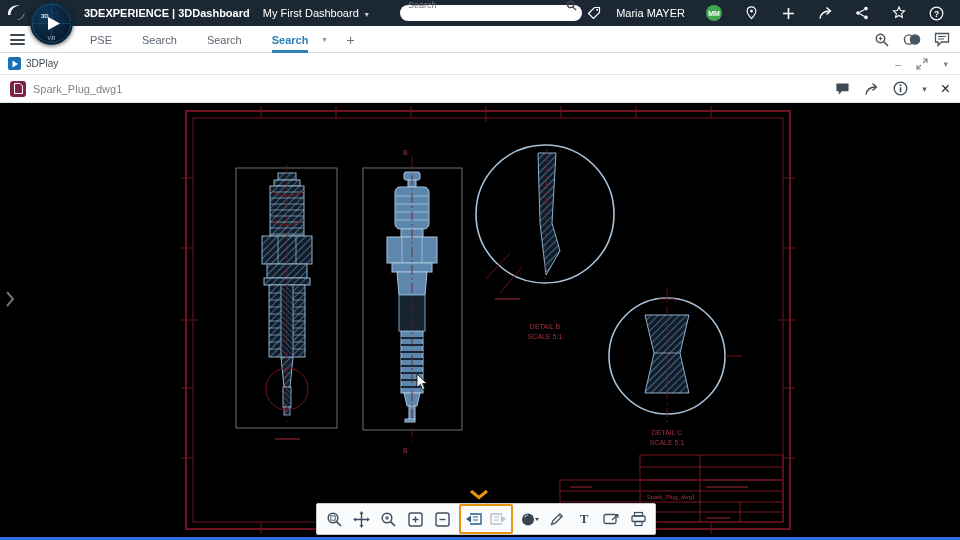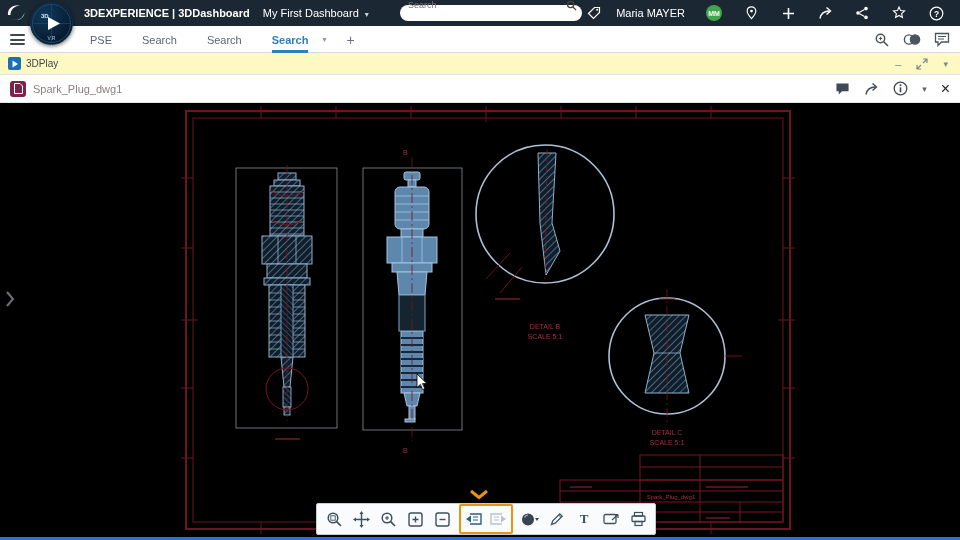--- a/index.html
+++ b/index.html
@@ -34,21 +34,21 @@
   .hamburger{position:absolute;left:10px;top:8px;width:15px;cursor:pointer}
   .hamburger div{height:2px;background:#3C4852;margin-bottom:2.5px;border-radius:1px}
   .tabs{position:absolute;left:90px;top:0;height:27px;display:flex;align-items:center;gap:30px;font-size:11px;color:#5A6672}
   .tab{height:27px;display:flex;align-items:center;cursor:pointer;border-bottom:3px solid transparent;padding-top:4px}
   .tab.active{color:#2F80B9;border-bottom-color:#2F80B9;font-weight:bold}
   .tabchev{font-size:8px;color:#8A949C;margin-left:-16px;cursor:pointer}
   .tabadd{font-size:14px;color:#6A747C;cursor:pointer;margin-left:-10px}
   .tabicons{position:absolute;right:10px;top:0;height:27px;display:flex;align-items:center;gap:13px}
 
   
-  .playbar{position:absolute;top:53px;left:0;width:960px;height:22px;background:#fef9c3;
+  .playbar{position:absolute;top:53px;left:0;width:960px;height:22px;background:#ffffff;
     border-bottom:1px solid #E4E7EA;display:flex;align-items:center;padding-left:8px;z-index:20}
   .playicon{width:13px;height:13px;background:#1A6FB5;border-radius:2px;display:flex;align-items:center;justify-content:center;margin-right:5px}
   .playtitle{font-size:10px;color:#3A4650}
   .playicons{position:absolute;right:12px;display:flex;align-items:center;gap:15px;color:#7C8690;font-size:11px}
   .playicons span,.playicons svg{cursor:pointer}
 
   
   .docbar{position:absolute;top:75px;left:0;width:960px;height:28px;background:#fff;
     border-bottom:1px solid #E2E5E8;display:flex;align-items:center;padding-left:10px;z-index:20}
   .docicon{width:16px;height:16px;background:#7D2248;border-radius:3px;display:flex;

